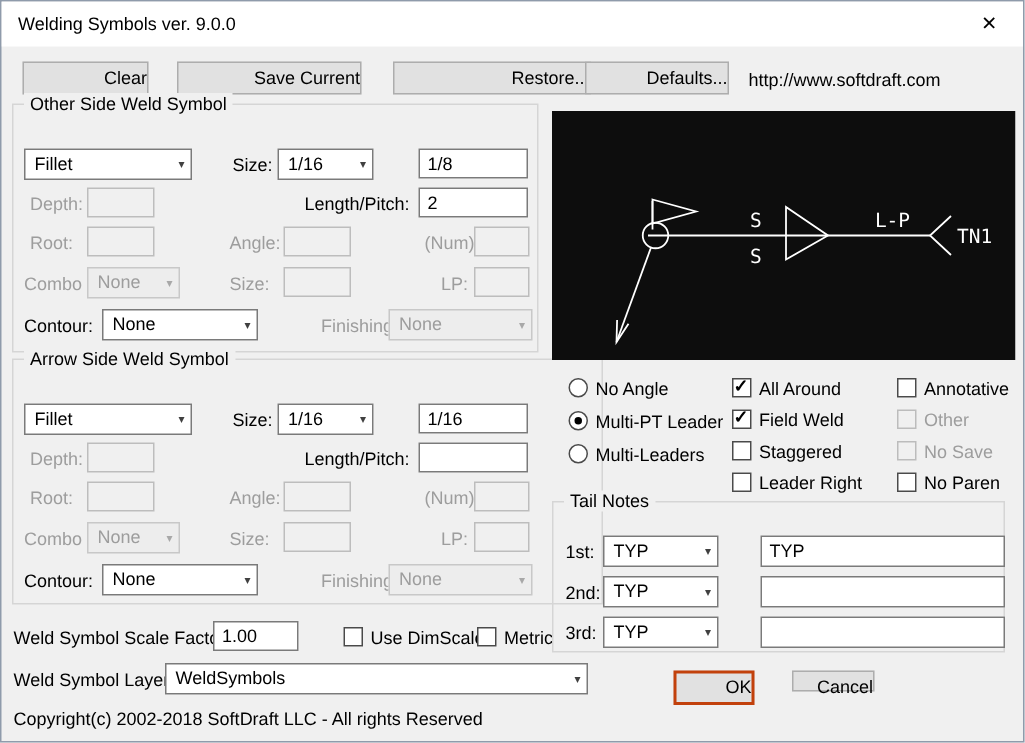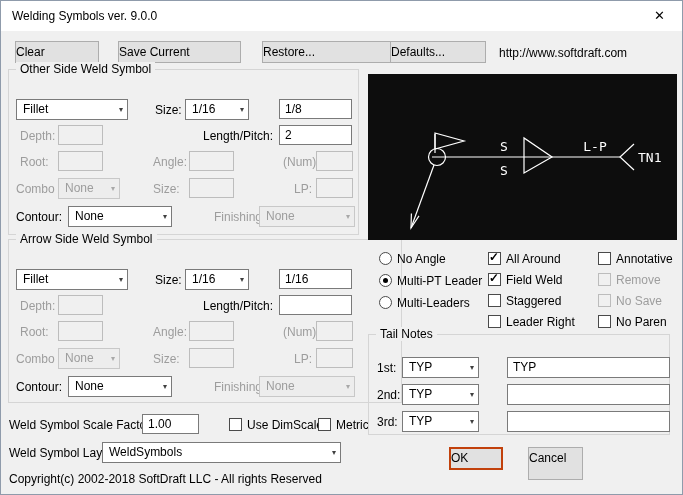--- a/index.html
+++ b/index.html
@@ -10,21 +10,21 @@
     font-size:12px;color:#000;
     background:#f0f0f0;
     border:1px solid #8f9bab;
   }
   .abs{position:absolute}
   
   .titlebar{position:absolute;left:0;top:0;width:100%;height:30px;background:#ffffff}
   .titlebar .title{position:absolute;left:11px;top:8px;font-size:12px}
   .close-btn{position:absolute;right:0;top:0;width:45px;height:30px;text-align:center;line-height:30px;font-size:13px}
   
-  .btn{position:absolute;height:22px;background:#e1e1e1;border:1px solid #adadad;font-size:12px;text-align:left;line-height:20px}
+  .btn{position:absolute;height:22px;background:#e1e1e1;border:1px solid #adadad;font-size:12px;text-align:right;line-height:20px}
   .btn.default{border:2px solid #c2410c;line-height:19px}
   
   .grp{position:absolute;border:1px solid #d5d5d5}
   .grp-title{position:absolute;top:-8px;left:7px;background:#f0f0f0;padding:0 4px;font-size:12px;white-space:nowrap}
   
   .lbl{position:absolute;font-size:12px;white-space:nowrap}
   .gray{color:#9d9d9d}
   
   .combo{position:absolute;height:21px;background:#fff;border:1px solid #7a7a7a;font-size:12px;line-height:19px;padding-left:6px;overflow:hidden}
   .combo .arr{position:absolute;right:4px;top:5px;font-size:8px;color:#404040;line-height:10px}
@@ -160,21 +160,21 @@
 <div class="chk" style="left:228px;top:416px">
   <span class="box"></span>
   <span class="chk-lbl">Use DimScale</span>
 </div>
 <div class="chk" style="left:317px;top:416px">
   <span class="box"></span>
   <span class="chk-lbl">Metric</span>
 </div>
 
 <span class="lbl" style="left:8px;top:445px">Weld Symbol Layer:</span>
-<div class="combo" style="left:101px;top:441px;width:239px">
+<div class="combo" style="left:109px;top:441px;width:282px">
   <span>WeldSymbols</span>
   <span class="arr">▾</span>
 </div>
 
 <span class="lbl" style="left:8px;top:471px">Copyright(c) 2002-2018 SoftDraft LLC - All rights Reserved</span>
 
 <svg class="abs" style="left:367px;top:73px" width="309" height="166" viewBox="0 0 309 166">
   <rect x="0" y="0" width="309" height="166" fill="#0d0d0d"></rect>
   <g stroke="#ffffff" stroke-width="1.2" fill="none">
     <line x1="64" y1="83" x2="252" y2="83"></line>
@@ -227,21 +227,21 @@
   <span class="box"></span>
   <span class="chk-lbl">Leader Right</span>
 </div>
 
 <div class="chk" style="left:597px;top:250px">
   <span class="box"></span>
   <span class="chk-lbl">Annotative</span>
 </div>
 <div class="chk dis" style="left:597px;top:271px">
   <span class="box"></span>
-  <span class="chk-lbl">Remove</span>
+  <span class="chk-lbl">Other</span>
 </div>
 <div class="chk dis" style="left:597px;top:292px">
   <span class="box"></span>
   <span class="chk-lbl">No Save</span>
 </div>
 <div class="chk" style="left:597px;top:313px">
   <span class="box"></span>
   <span class="chk-lbl">No Paren</span>
 </div>
 
@@ -264,13 +264,13 @@
 
   <span class="lbl" style="left:8px;top:80px">3rd:</span>
   <div class="combo" style="left:33px;top:76px;width:77px">
     <span>TYP</span>
     <span class="arr">▾</span>
   </div>
   <div class="field" style="left:138px;top:76px;width:163px;height:21px"></div>
 </div>
 
 <div class="btn default" style="left:448px;top:446px;width:54px;height:23px">OK</div>
-<div class="btn" style="left:527px;top:446px;width:55px;height:33px">Cancel</div>
+<div class="btn" style="left:527px;top:446px;width:55px;height:14px">Cancel</div>
 
 </body></html>

